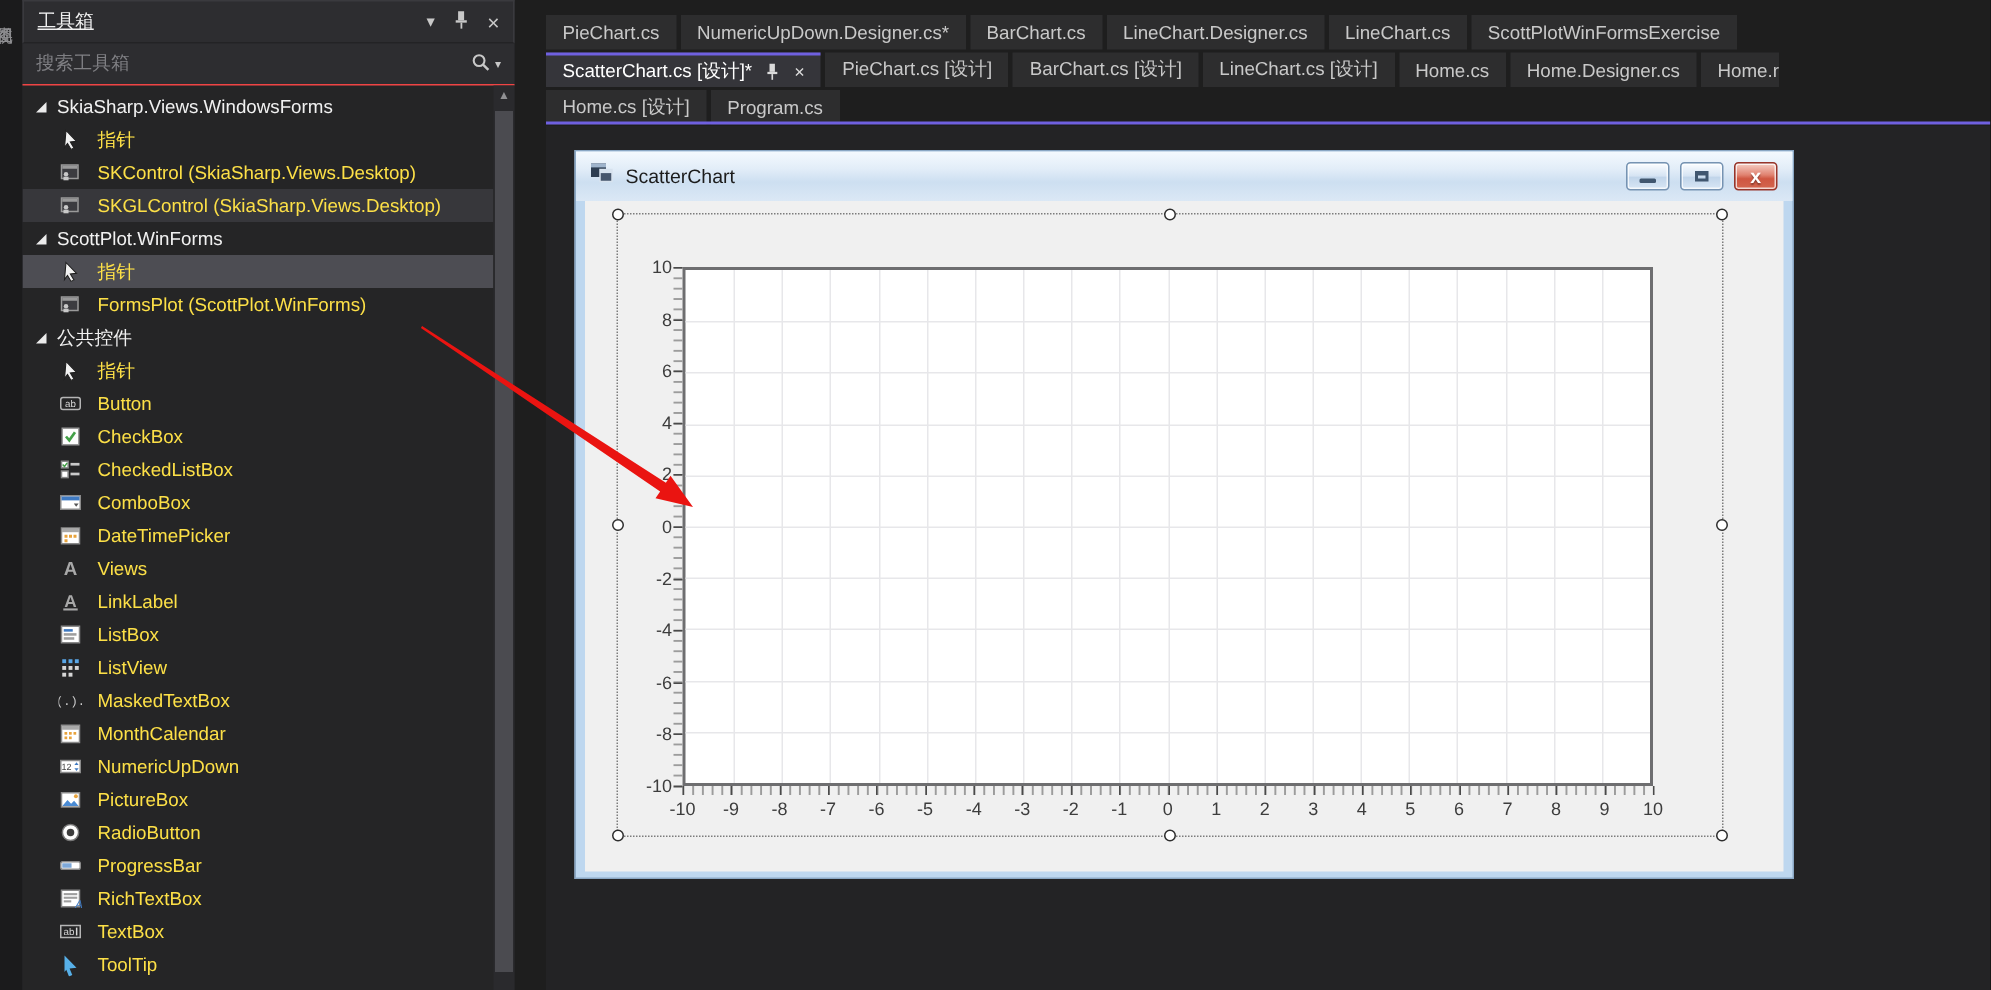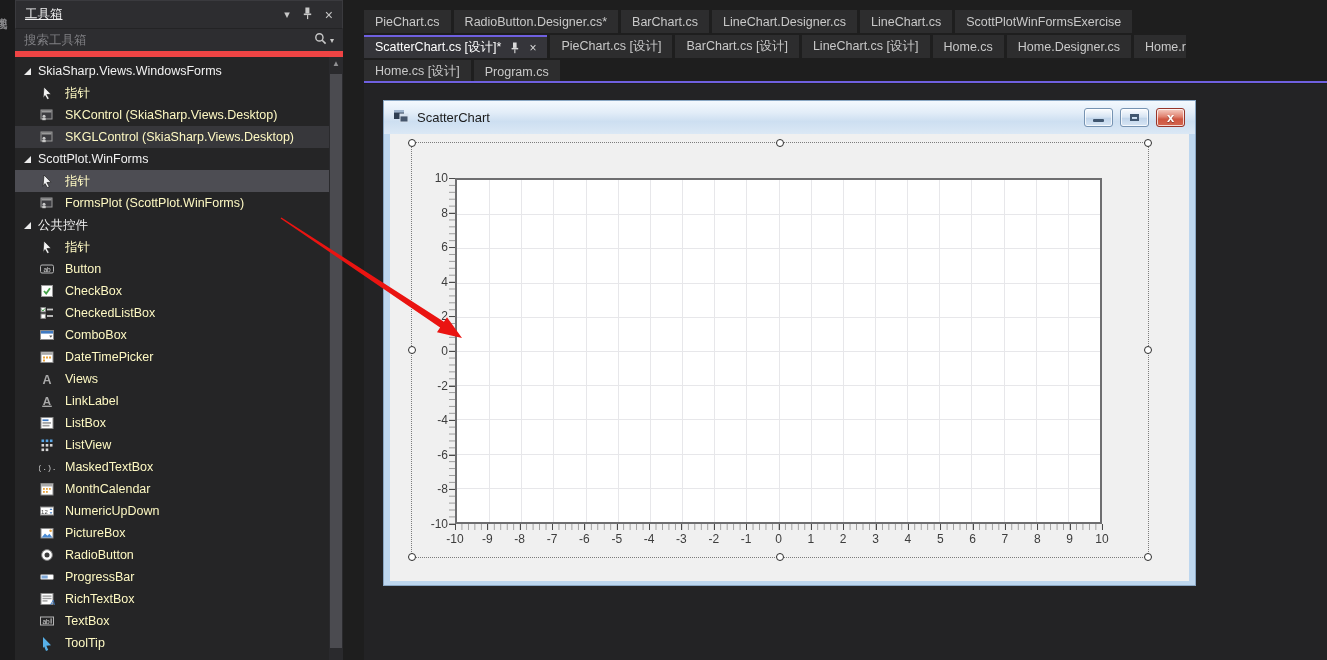--- a/index.html
+++ b/index.html
@@ -10,27 +10,27 @@
   .left-rail{position:absolute;left:0;top:0;width:15px;height:660px;background:#1b1b1c;border-right:1px solid #29292b;overflow:hidden;}
   .vtext{position:absolute;top:8px;left:-6px;writing-mode:vertical-rl;font-size:11px;color:#8d8d90;letter-spacing:1px;}
 
   
   .toolbox{position:absolute;left:15px;top:0;width:328px;height:660px;background:#252526;}
   .tb-header{height:29px;display:flex;align-items:center;background:#2d2d30;border:1px solid #3a3a3e;border-bottom:1px solid #232325;
              color:#f1f1f1;font-size:12.5px;padding:0 9px;box-sizing:border-box;}
   .tb-title{flex:1;text-decoration:underline;}
   .tb-hicons{display:flex;gap:12px;align-items:center;color:#c8c8c8;font-size:11px;}
   .tb-hicons span{cursor:default;}
-  .tb-search{height:28px;background:#2d2d30;border-bottom:6px solid #ef4444;display:flex;align-items:center;
+  .tb-search{height:28px;background:#2d2d30;border-bottom:1px solid #ef4444;display:flex;align-items:center;
              padding:0 9px;color:#7f7f83;font-size:12.5px;box-sizing:border-box;}
   .tb-search .ph{flex:1;}
   .caret-sm{font-size:8px;color:#c8c8c8;margin-left:3px;}
 
   .tree{position:absolute;left:0;top:57px;right:14px;bottom:0;overflow:hidden;padding-top:3px;}
-  .trow{height:22px;display:flex;align-items:center;font-size:12.5px;color:#fef9c3;white-space:nowrap;}
+  .trow{height:22px;display:flex;align-items:center;font-size:12.5px;color:#fde047;white-space:nowrap;}
   .trow.group{color:#f1f1f1;}
   .trow.highlighted{background:#37373b;}
   .trow.selected{background:#4d4d53;}
   .tcaret{width:0;height:0;border-left:7px solid transparent;border-bottom:7px solid #ececec;margin-left:9px;}
   .trow.group .tlabel{margin-left:7px;}
   .ticon16{width:16px;height:16px;margin-left:24px;flex:none;display:inline-block;}
   .trow.item .tlabel{margin-left:10px;}
 
   
   .vscroll{position:absolute;right:0;top:57px;width:14px;bottom:0;background:#2a2a2d;}
@@ -338,21 +338,21 @@
       <div class="vs-thumb"></div>
     </div>
   </section>
 
   <div class="tabwell">
     <div class="tabrow r1" id="tabrow1">
         <div class="tab">
           <span>PieChart.cs</span>
         </div>
         <div class="tab">
-          <span>RadioButton.Designer.cs*</span>
+          <span>NumericUpDown.Designer.cs*</span>
         </div>
         <div class="tab">
           <span>BarChart.cs</span>
         </div>
         <div class="tab">
           <span>LineChart.Designer.cs</span>
         </div>
         <div class="tab">
           <span>LineChart.cs</span>
         </div>

